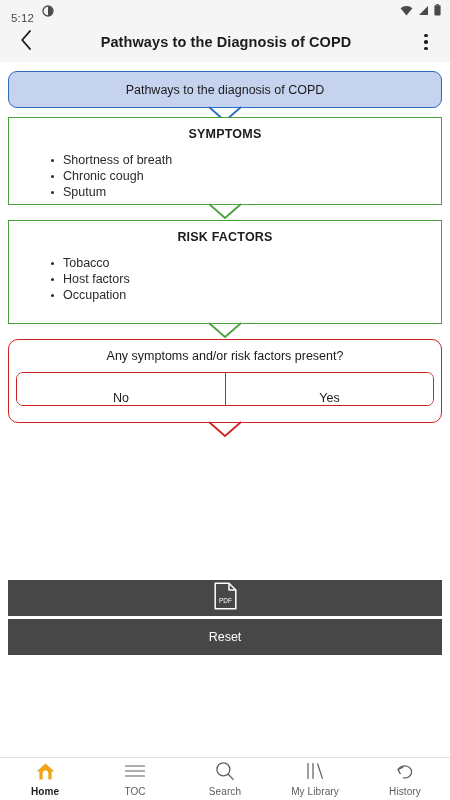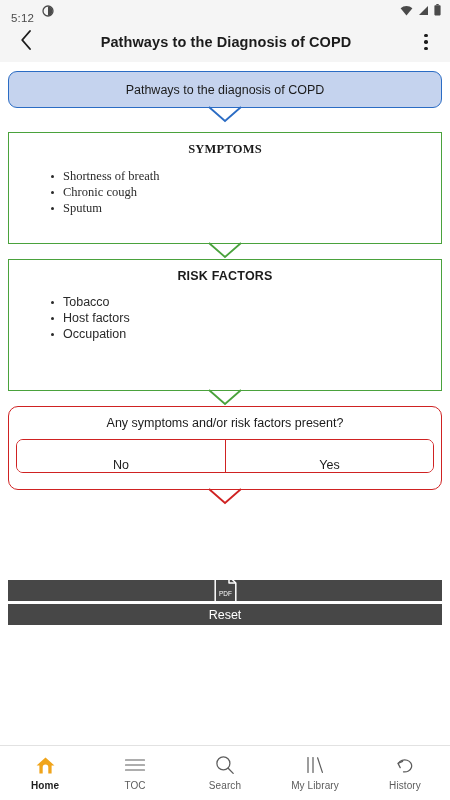--- a/index.html
+++ b/index.html
@@ -125,22 +125,22 @@
     font-size: 12.5px;
     color: #1b1b1b;
   }
 
   
   .box-green {
     border: 1.6px solid #4aa23c;
     background: #ffffff;
     padding: 9px 0 11px;
   }
-  .box-green.sym { margin-top: 24px; height: 112px; font-family: Liberation Serif, serif; }
-  .box-green.risk { margin-top: 15px; height: 132px; }
+  .box-green.sym { margin-top: 9px; height: 88px; }
+  .box-green.risk { margin-top: 15px; height: 104px; }
 
   .box-heading {
     text-align: center;
     font-size: 12.5px;
     font-weight: bold;
     color: #1b1b1b;
     letter-spacing: .2px;
     margin-bottom: 11px;
   }
   .bullets {
@@ -198,36 +198,36 @@
   .choice + .choice { border-left: 1.7px solid #cf2222; }
 
   
   .actions {
     position: absolute;
     left: 8px; right: 8px;
     top: 518px;
   }
   .btn-dark {
     background: #474747;
-    height: 21px;
+    height: 36px;
     display: flex;
     align-items: center;
     justify-content: center;
     cursor: pointer;
   }
   .btn-dark + .btn-dark { margin-top: 3px; }
   .btn-dark .txt {
     color: #ffffff;
     font-size: 12.5px;
   }
 
   
   .bottomnav {
     flex: 0 0 auto;
-    height: 55px;
+    height: 43px;
     background: #ffffff;
     border-top: 1px solid #e2e2e2;
     display: flex;
     align-items: stretch;
   }
   .navitem {
     flex: 1 1 20%;
     display: flex;
     flex-direction: column;
     align-items: center;

